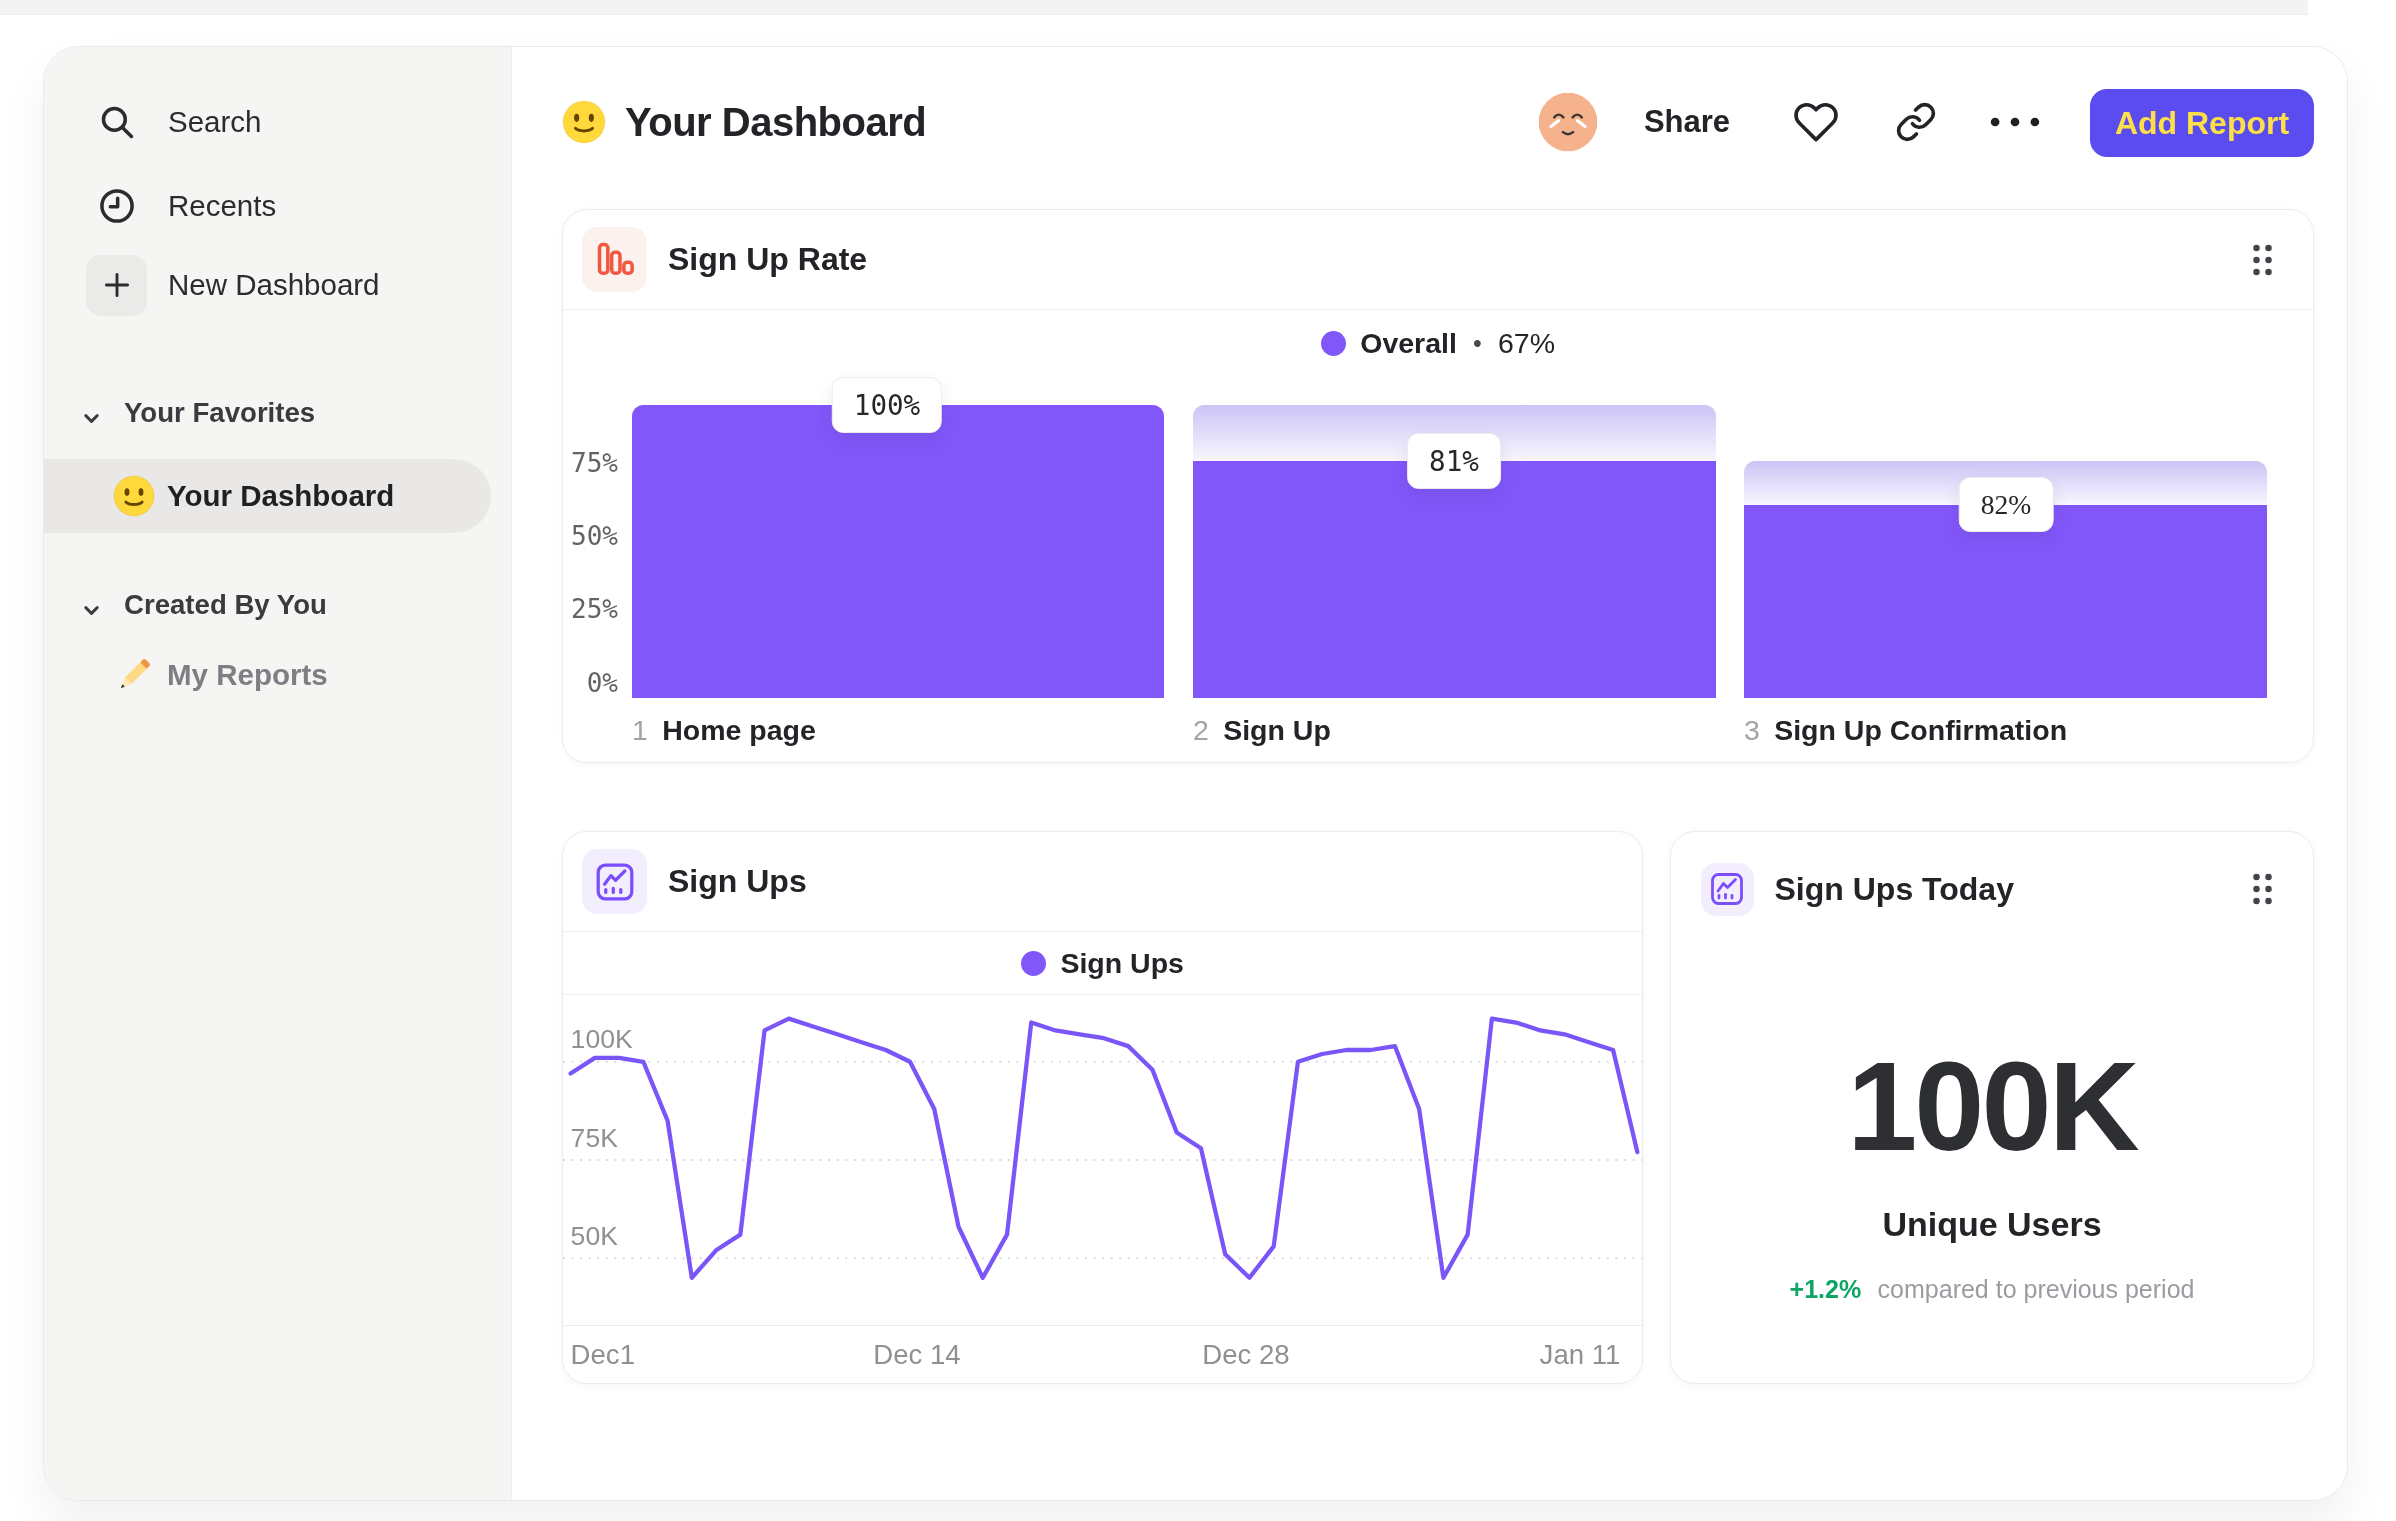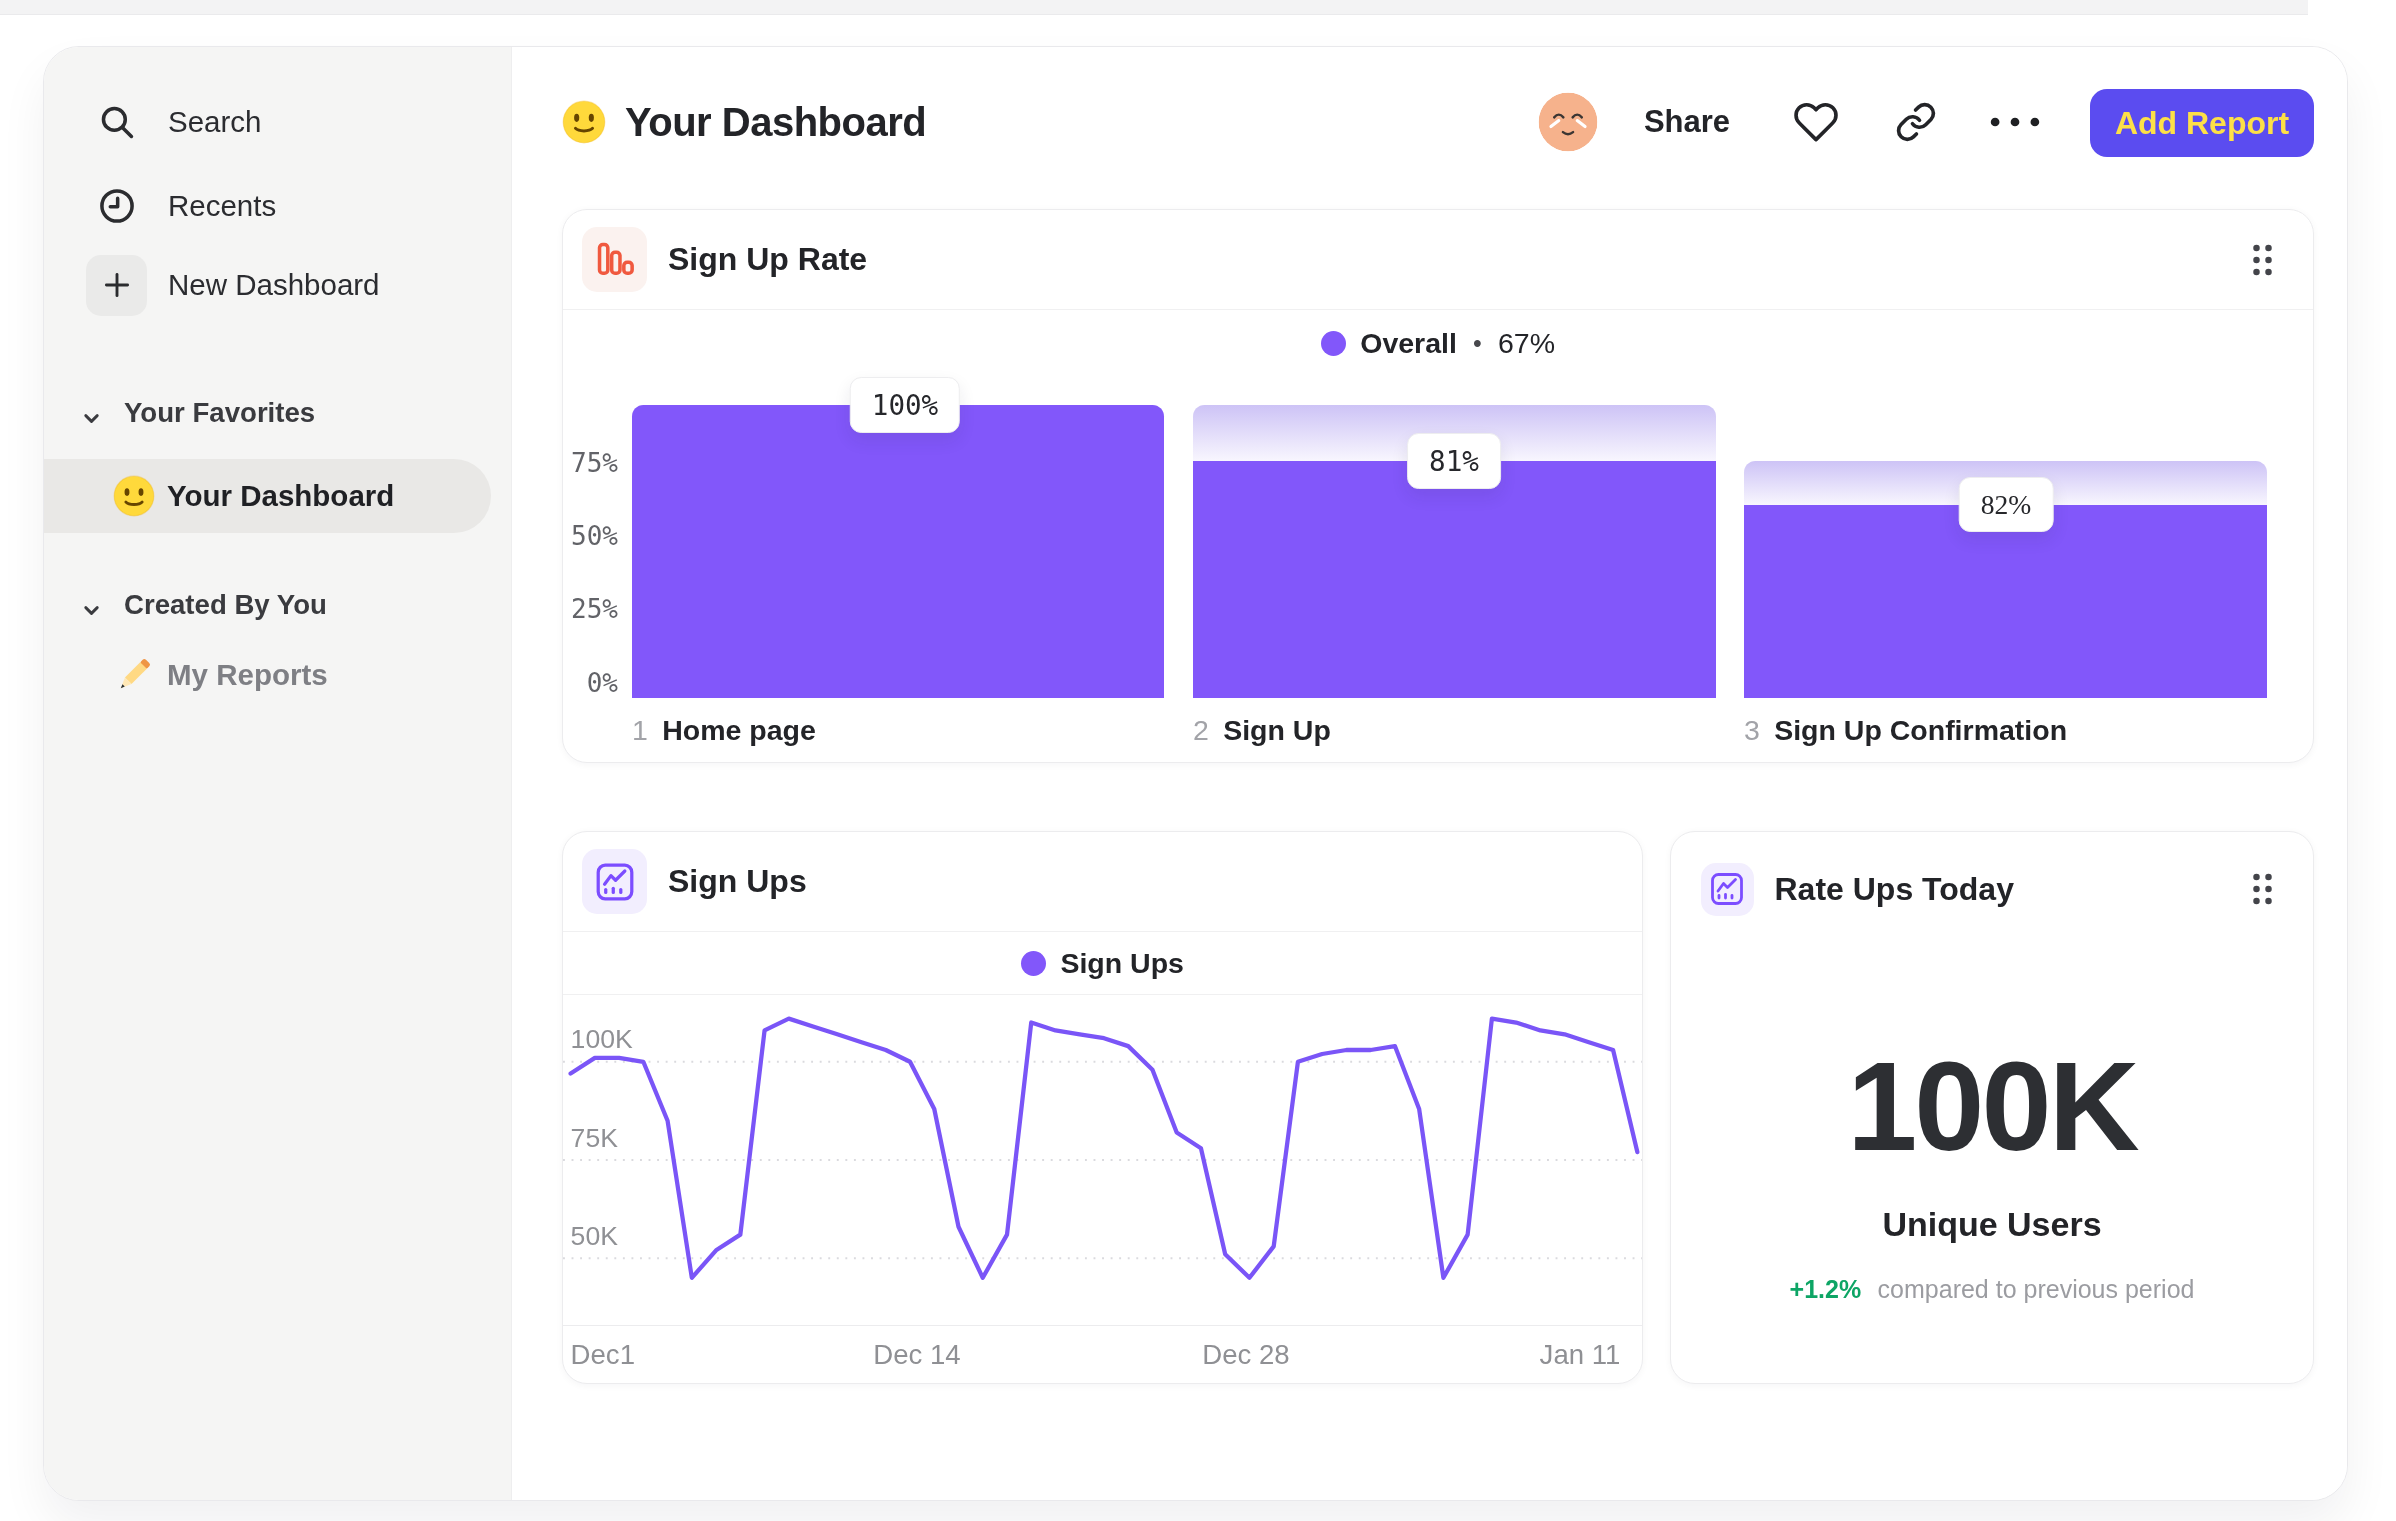--- a/index.html
+++ b/index.html
@@ -302,21 +302,21 @@
           <span class="legend-series">Overall</span>
           <span class="legend-sep">•</span>
           <span class="legend-value">67%</span>
         </div>
         <div id="funnel-plot">
             <div class="f-tick" style="top: 236px;">75%</div>
             <div class="f-tick" style="top: 309px;">50%</div>
             <div class="f-tick" style="top: 382px;">25%</div>
             <div class="f-tick" style="top: 456px;">0%</div>
             <div class="f-solid rounded" style="left: 69px; width: 532px; top: 195px; height: 293px;"></div>
-            <div class="f-badge" style="left: 342px; top: 167px;">100%</div>
+            <div class="f-badge" style="left: 324px; top: 167px;">100%</div>
             <div class="f-step-label" style="left: 69px; top: 504px;"><span class="idx">1</span><span class="nm">Home page</span></div>
             <div class="f-ghost" style="left: 630px; width: 523px; top: 195px; height: 56px;"></div>
             <div class="f-solid" style="left: 630px; width: 523px; top: 251px; height: 237px;"></div>
             <div class="f-badge" style="left: 891px; top: 223px;">81%</div>
             <div class="f-step-label" style="left: 630px; top: 504px;"><span class="idx">2</span><span class="nm">Sign Up</span></div>
             <div class="f-ghost" style="left: 1181px; width: 523px; top: 251px; height: 44px;"></div>
             <div class="f-solid" style="left: 1181px; width: 523px; top: 295px; height: 193px;"></div>
             <div class="f-badge" style="left: 1443px; top: 267px; font-family: Liberation Serif, serif;">82%</div>
             <div class="f-step-label" style="left: 1181px; top: 504px;"><span class="idx">3</span><span class="nm">Sign Up Confirmation</span></div>
           </div>
@@ -352,21 +352,21 @@
           </div>
       </section>
 
       <section class="card" id="card-metric">
         <div class="card-head no-divider">
           <span class="card-icon purple small">
             <svg class="ic" width="38" height="38" viewBox="0 0 40 40">
                 <use href="#sym-linechart"></use>
               </svg>
           </span>
-          <span class="card-title">Rate Ups Today</span>
+          <span class="card-title">Sign Ups Today</span>
           <span class="drag-handle">
             <svg class="ic" width="25" height="36" viewBox="0 0 20 30">
                 <use href="#sym-handle"></use>
               </svg>
           </span>
         </div>
         <div class="metric-value">100K</div>
         <div class="metric-label">Unique Users</div>
         <div class="metric-delta">
           <span class="delta-pct">+1.2%</span>

